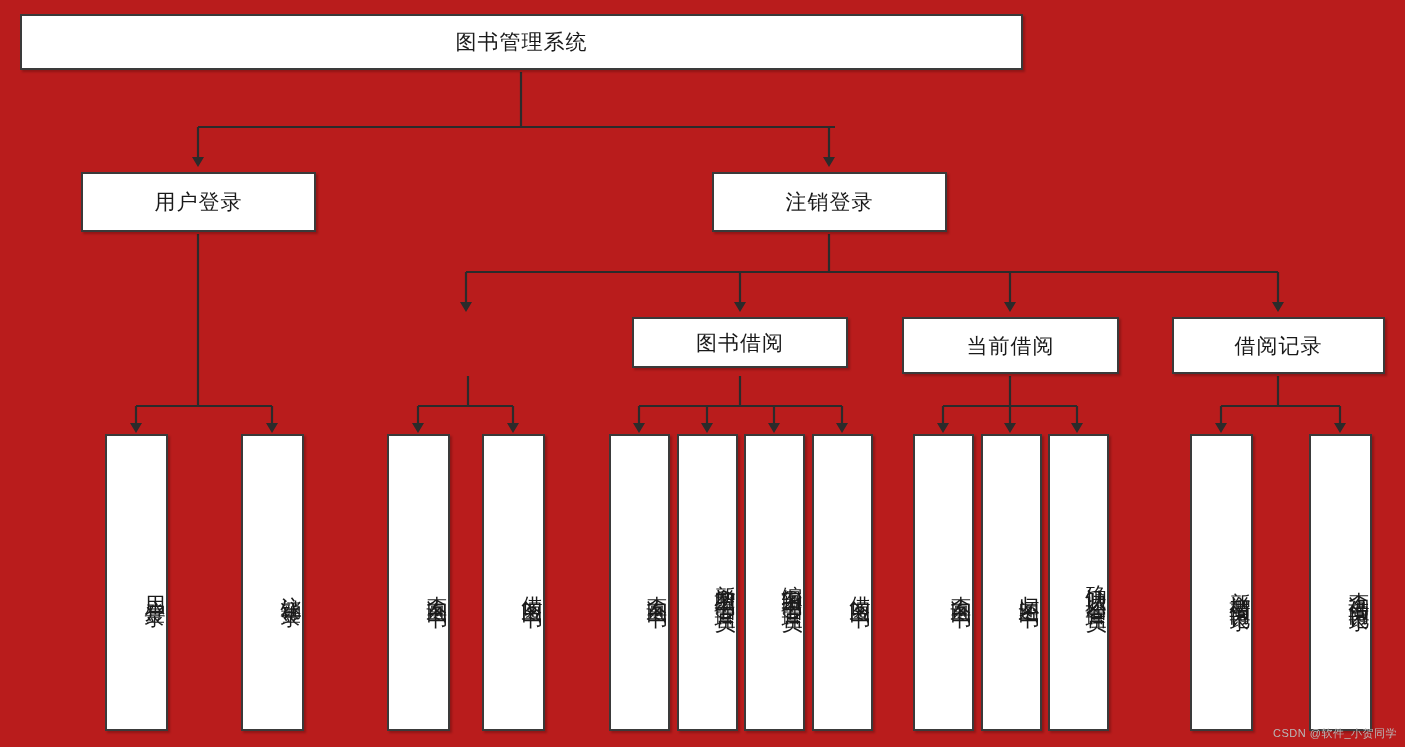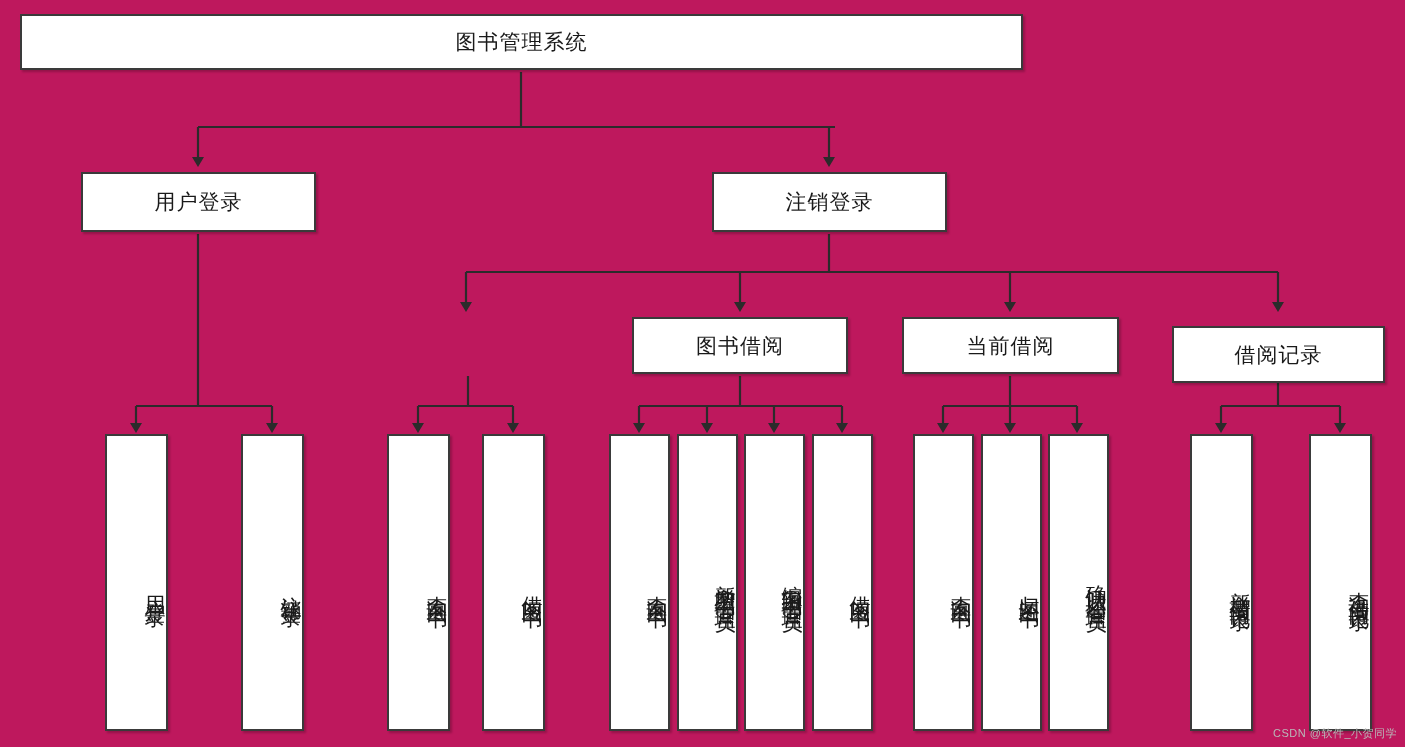--- a/index.html
+++ b/index.html
@@ -8,21 +8,21 @@
     padding: 0;
     background: #ffffff;
   }
   body {
     font-family: "Liberation Sans", "DejaVu Sans", sans-serif;
   }
   #diagram-root {
     position: relative;
     width: 1405px;
     height: 747px;
-    background: #be185d;
+    background: #b91c1c;
     overflow: hidden;
   }
   #edge-layer {
     position: absolute;
     left: 0;
     top: 0;
     width: 1405px;
     height: 747px;
     pointer-events: none;
   }
@@ -131,27 +131,27 @@
     <span>图书管理系统</span>
   </div>
 
   <div class="node node-h" style="left:81px; top:172px; width:235px; height:60px;">
     <span>用户登录</span>
   </div>
   <div class="node node-h" style="left:712px; top:172px; width:235px; height:60px;">
     <span>注销登录</span>
   </div>
 
-  <div class="node node-h" style="left:632px; top:317px; width:216px; height:57px;text-align:center;">
+  <div class="node node-h" style="left:632px; top:317px; width:216px; height:51px;text-align:center;">
     <span>图书借阅</span>
   </div>
   <div class="node node-h" style="left:902px; top:317px; width:217px; height:57px;">
     <span>当前借阅</span>
   </div>
-  <div class="node node-h" style="left:1172px; top:326px; width:213px; height:57px;">
+  <div class="node node-h" style="left:1172px; top:317px; width:213px; height:57px;">
     <span>借阅记录</span>
   </div>
 
   <div class="node node-v" style="left:105px; top:434px; width:63px; height:297px;">
     <span class="vlabel">用户登录</span>
   </div>
   <div class="node node-v" style="left:241px; top:434px; width:63px; height:297px;">
     <span class="vlabel">注销登录</span>
   </div>
 

